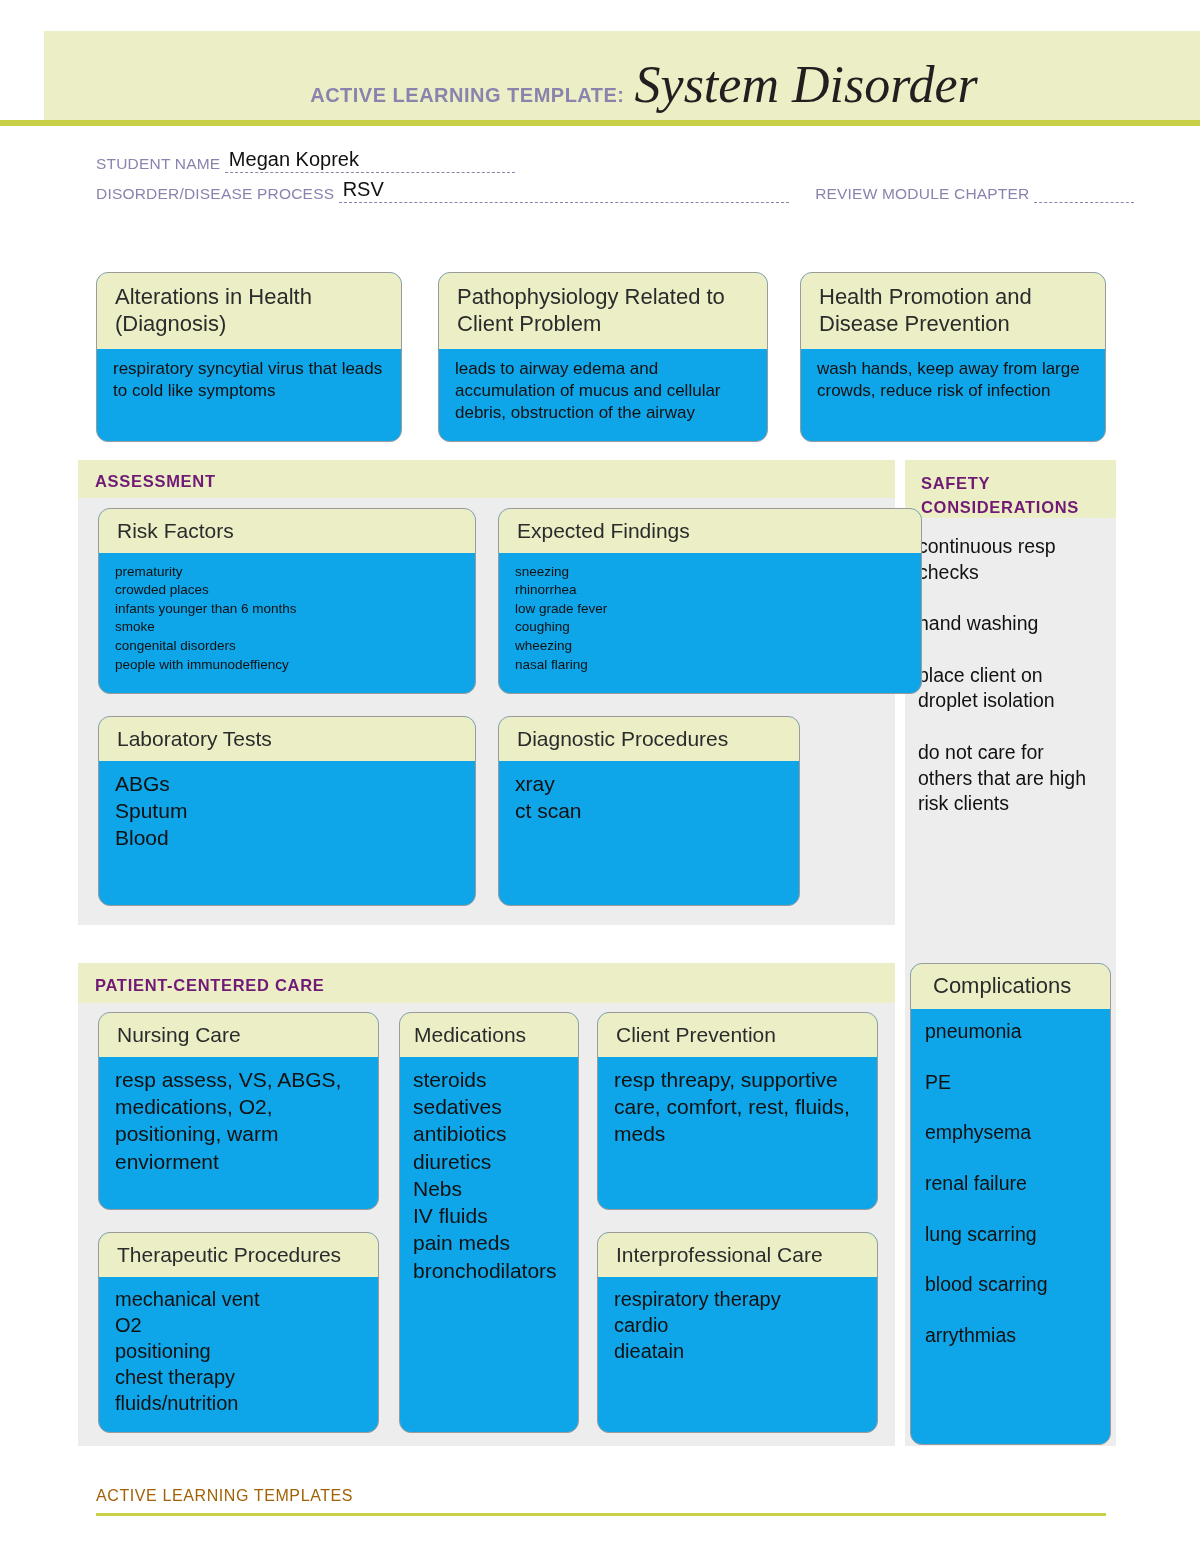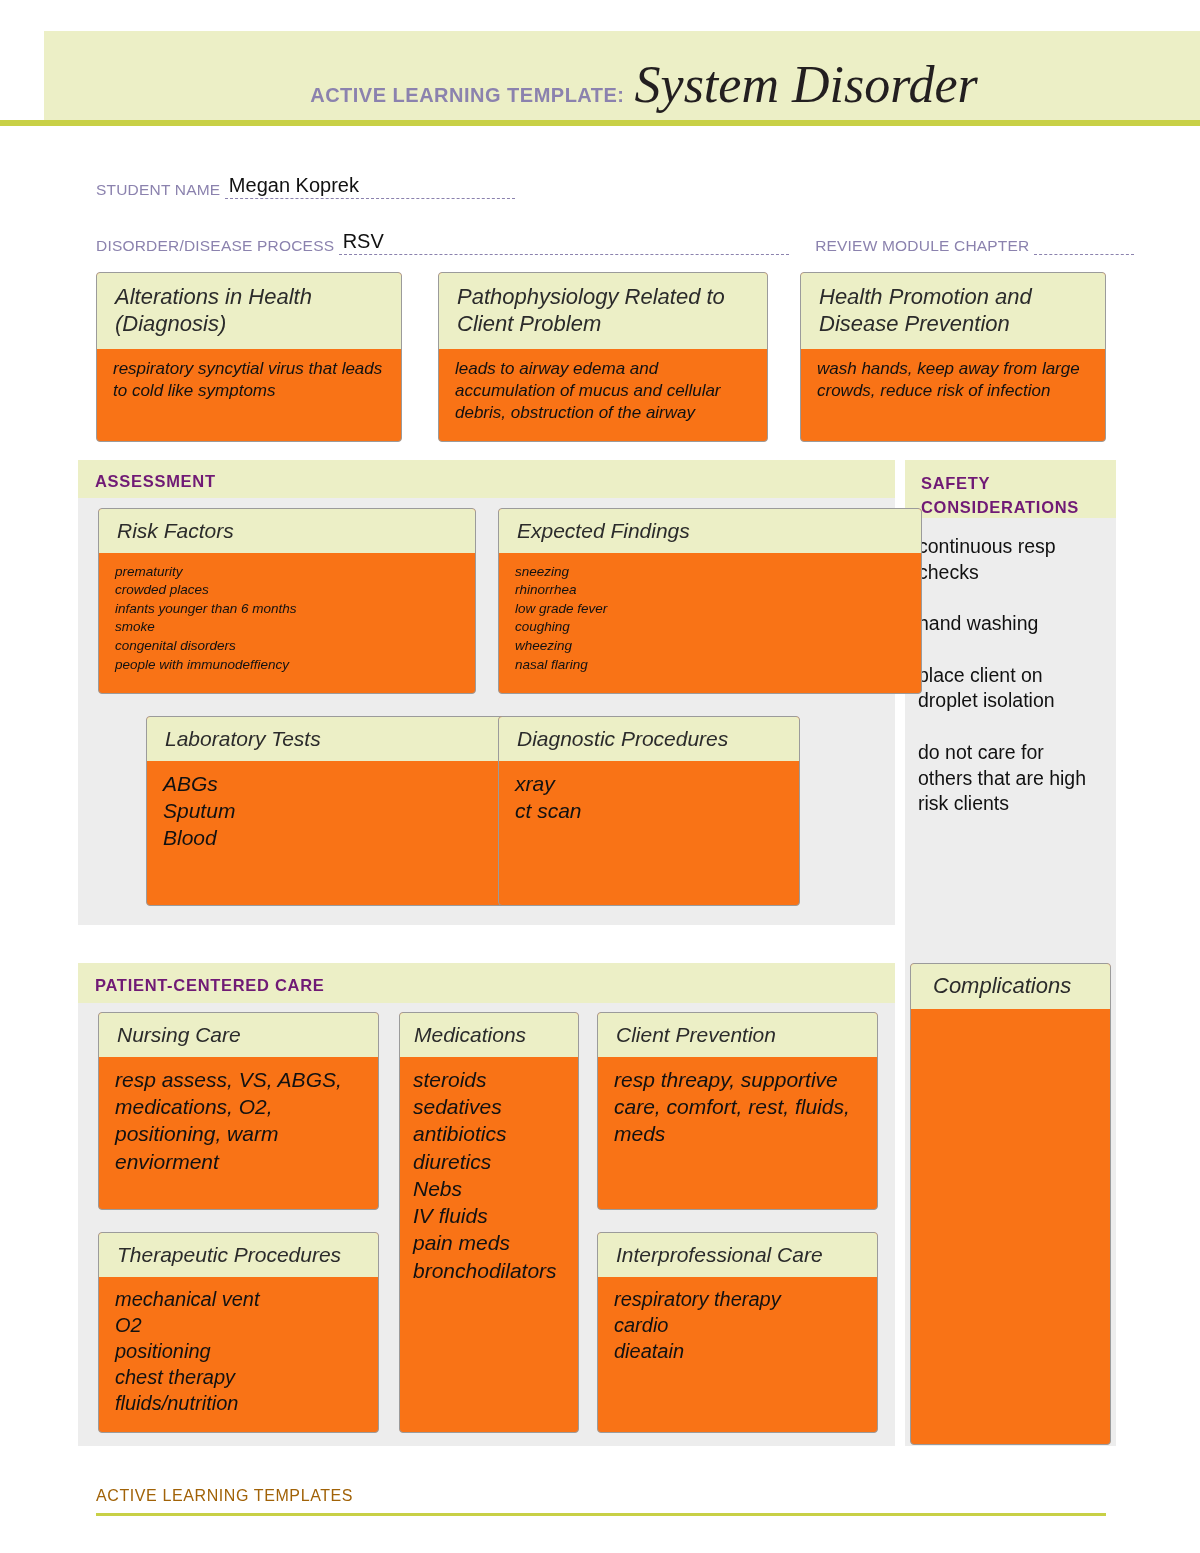--- a/index.html
+++ b/index.html
@@ -53,21 +53,21 @@
     width: 1200px; height: 6px;
     background: #c8d046;
   }
 
   
   .fields {
     position: absolute;
     left: 96px; top: 152px;
     width: 1010px;
   }
-  .field-row { position: relative; height: 30px; white-space: nowrap; margin-top: 26px; }
+  .field-row { position: relative; height: 30px; white-space: nowrap; }
   .field-row.second { height: 34px; }
   .flabel {
     font-size: 15.5px;
     color: #8b82ae;
     font-stretch: condensed;
     letter-spacing: 0.2px;
     display: inline-block;
     vertical-align: bottom;
   }
   .fline {
@@ -86,26 +86,25 @@
     white-space: nowrap;
   }
   .line-name  { width: 290px; }
   .line-dis   { width: 450px; }
   .line-chap  { width: 100px; }
   .chap-label { margin-left: 22px; }
 
   
   .card {
     border: 1.6px solid #9b9b9b;
-    border-radius: 4px;
-    background: #f97316;
+    border-radius: 12px;
+    background: #0ea5e9;
     box-sizing: border-box;
     overflow: hidden;
     position: absolute;
-    font-style: italic;
   }
   .card-head {
     background: #ecefc6;
     padding: 9px 14px 9px 18px;
     font-size: 22px;
     color: #2b2b2b;
     line-height: 1.22;
     font-stretch: condensed;
   }
   .card-head.small { font-size: 21px; }
@@ -145,21 +144,21 @@
     font-size: 16.5px;
     font-weight: bold;
     letter-spacing: 0.7px;
     color: #701a75;
     font-stretch: condensed;
   }
   #assessment-title { left: 95px; top: 472px; }
 
   #card-risk      { left: 98px;  top: 508px; width: 378px; height: 186px; }
   #card-findings  { left: 498px; top: 508px; width: 424px; height: 186px; }
-  #card-lab       { left: 98px;  top: 716px; width: 378px; height: 190px; margin-left: 48px; }
+  #card-lab       { left: 98px;  top: 716px; width: 378px; height: 190px; }
   #card-diag      { left: 498px; top: 716px; width: 302px; height: 190px; }
   #card-lab .card-body, #card-diag .card-body { font-size: 21px; line-height: 1.30; }
 
   
   #right-panel {
     position: absolute;
     left: 905px; top: 460px;
     width: 211px; height: 986px;
     background: #ededed;
   }
@@ -292,20 +291,33 @@
 <div id="safety-body">continuous resp checks
 
 hand washing
 
 place client on droplet isolation
 
 do not care for others that are high risk clients</div>
 
 <div class="card" id="card-complications">
   <div class="card-head">Complications</div>
+  <div class="card-body">pneumonia
+
+PE
+
+emphysema
+
+renal failure
+
+lung scarring
+
+blood scarring
+
+arrythmias</div>
 </div>
 
 <div id="assessment-panel"></div>
 <div id="assessment-header"></div>
 <div class="section-title" id="assessment-title">ASSESSMENT</div>
 
 <div class="card" id="card-risk">
   <div class="card-head small">Risk Factors</div>
   <div class="card-body tiny">prematurity
 crowded places

